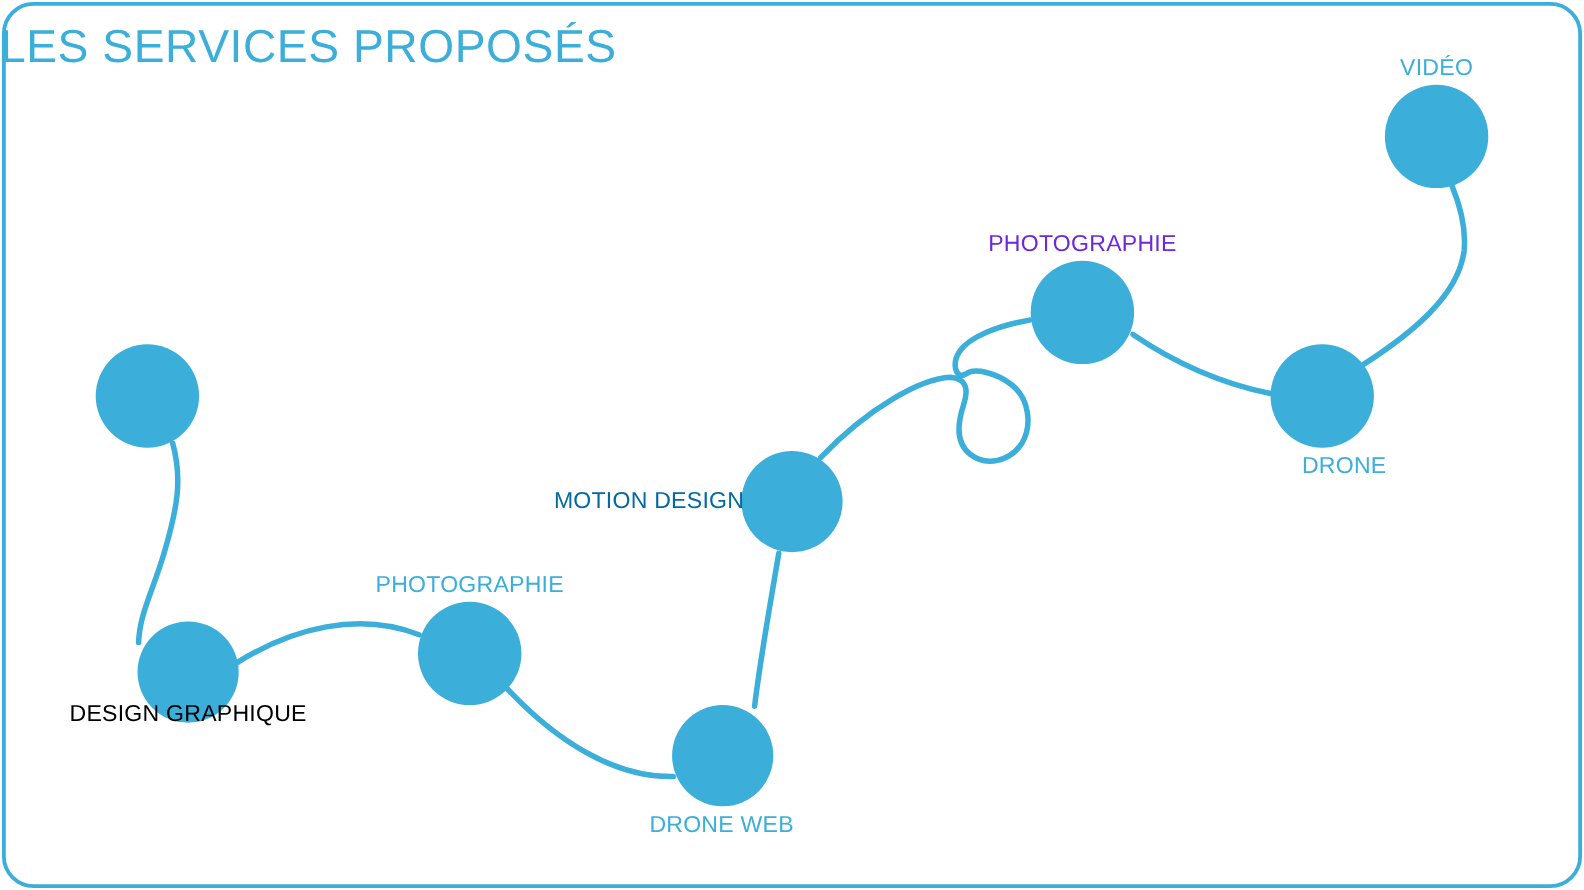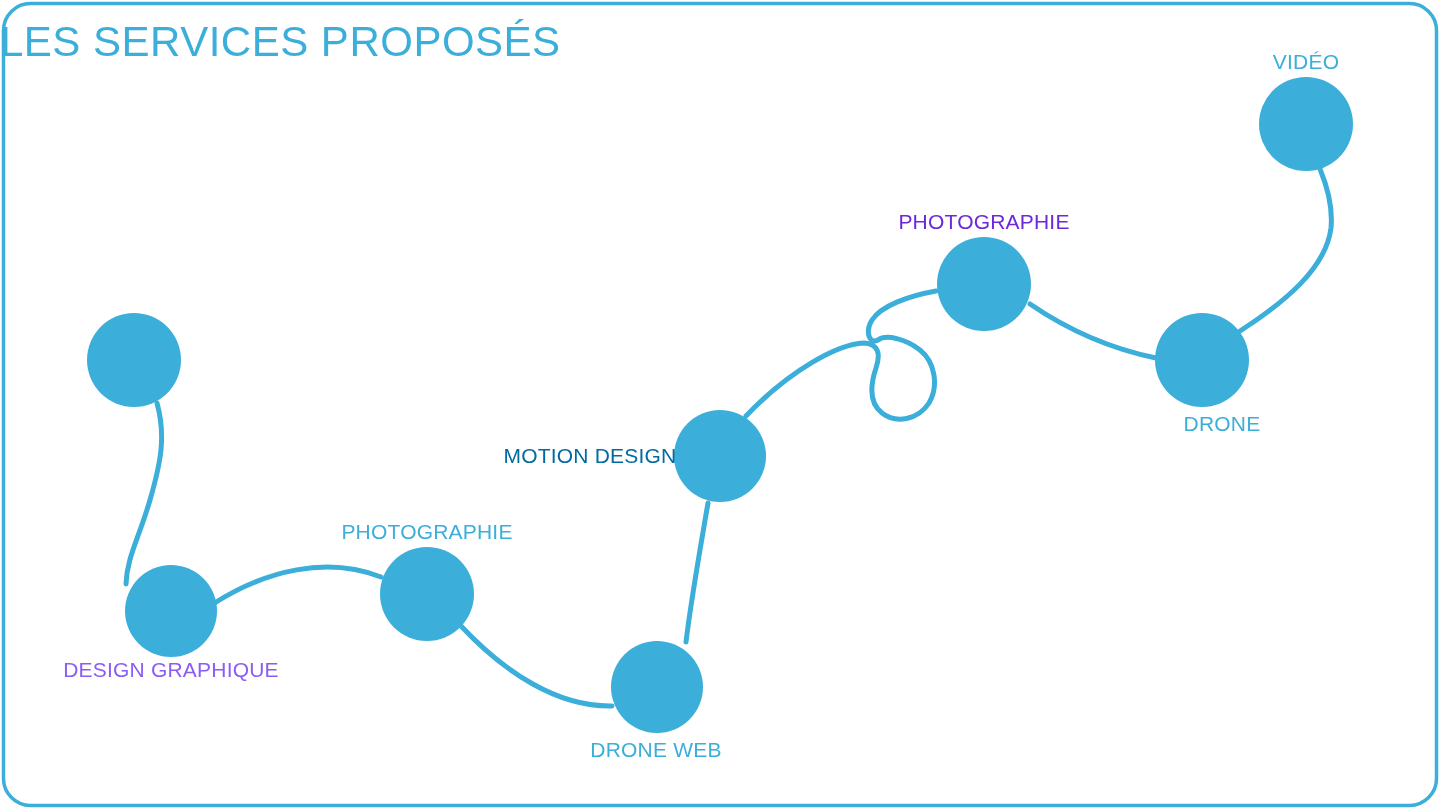--- a/index.html
+++ b/index.html
@@ -76,20 +76,20 @@
         <circle cx="657" cy="687" r="46" fill="#3BAEDA"></circle>
         <circle cx="720" cy="456" r="46" fill="#3BAEDA"></circle>
         <circle cx="984" cy="284" r="47" fill="#3BAEDA"></circle>
         <circle cx="1202" cy="360" r="47" fill="#3BAEDA"></circle>
         <circle cx="1306" cy="124" r="47" fill="#3BAEDA"></circle>
       </g>
   </svg>
 
   <div class="page-title" style="color: rgb(59, 174, 218);">LES SERVICES PROPOSÉS</div>
 
-    <div class="service-label" style="left: 171px; top: 670px; color: #8b5cf6; text-align: right;">DESIGN GRAPHIQUE</div>
+    <div class="service-label" style="left: 171px; top: 649px; color: #000000; text-align: right;">DESIGN GRAPHIQUE</div>
     <div class="service-label" style="left: 427px; top: 532px; color: rgb(59, 174, 218);">PHOTOGRAPHIE</div>
     <div class="service-label" style="left: 656px; top: 750px; color: rgb(59, 174, 218);">DRONE WEB</div>
     <div class="service-label" style="left: 590px; top: 456px; color: #0369a1;">MOTION DESIGN</div>
     <div class="service-label" style="left: 984px; top: 222px; color: #6d28d9;">PHOTOGRAPHIE</div>
     <div class="service-label" style="left: 1202px; top: 424px; color: rgb(59, 174, 218); padding-left: 40px;">DRONE</div>
     <div class="service-label" style="left: 1306px; top: 62px; color: rgb(59, 174, 218);">VIDÉO</div>
   </div>
 
 </body></html>

